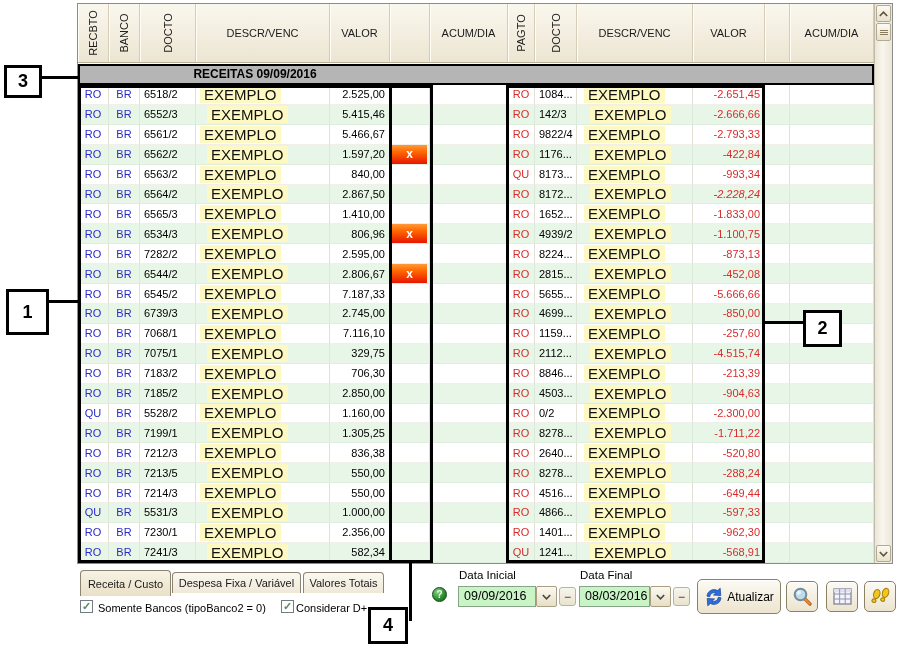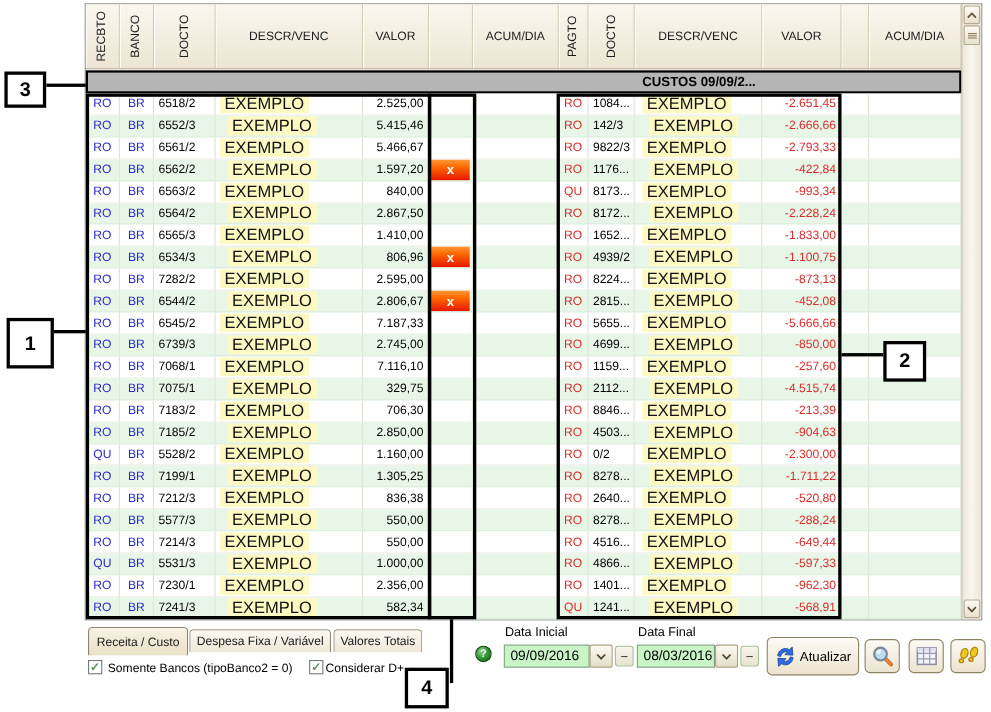--- a/index.html
+++ b/index.html
@@ -96,21 +96,21 @@
       </div>
       <div class="hcell" style="left: 615px; width: 72px;">
         <span>VALOR</span>
       </div>
       <div class="hcell" style="left: 687px; width: 25px;"></div>
       <div class="hcell" style="left: 712px; width: 84px;">
         <span>ACUM/DIA</span>
       </div>
     </div>
   <div id="band"></div>
-  <div class="bandlab" style="left:428px; width:259px;">CUSTOS 09/09/2...</div>
+  <div class="bandlab" style="left:2px; width:350px;">RECEITAS 09/09/2016</div>
   <div id="rows">
       <div class="row">
         <div class="cell c-center t-blue" style="width: 31px; flex: 0 0 auto;">RO</div>
         <div class="cell c-center t-blue" style="width: 31px; flex: 0 0 auto;">BR</div>
         <div class="cell c-left" style="width: 56px; flex: 0 0 auto;">6518/2</div>
         <div class="cell c-left" style="width: 134px; flex: 0 0 auto;">
           <span class="descr-txt">EXEMPLO</span>
         </div>
         <div class="cell c-right" style="width: 60px; flex: 0 0 auto;">2.525,00</div>
         <div class="cell " style="padding: 0px; width: 40px; flex: 0 0 auto;"></div>
@@ -147,21 +147,21 @@
         <div class="cell c-center t-blue" style="width: 31px; flex: 0 0 auto;">RO</div>
         <div class="cell c-center t-blue" style="width: 31px; flex: 0 0 auto;">BR</div>
         <div class="cell c-left" style="width: 56px; flex: 0 0 auto;">6561/2</div>
         <div class="cell c-left" style="width: 134px; flex: 0 0 auto;">
           <span class="descr-txt">EXEMPLO</span>
         </div>
         <div class="cell c-right" style="width: 60px; flex: 0 0 auto;">5.466,67</div>
         <div class="cell " style="padding: 0px; width: 40px; flex: 0 0 auto;"></div>
         <div class="cell " style="width: 78px; flex: 0 0 auto;"></div>
         <div class="cell c-center t-red" style="width: 27px; flex: 0 0 auto;">RO</div>
-        <div class="cell c-left" style="width: 42px; flex: 0 0 auto;">9822/3</div>
+        <div class="cell c-left" style="width: 42px; flex: 0 0 auto;">9822/4</div>
         <div class="cell c-left" style="width: 116px; flex: 0 0 auto;">
           <span class="descr-txt" style="margin-left: 3px;">EXEMPLO</span>
         </div>
         <div class="cell c-right t-red" style="width: 72px; flex: 0 0 auto;">-2.793,33</div>
         <div class="cell " style="width: 25px; flex: 0 0 auto;"></div>
         <div class="cell " style="width: 84px; flex: 0 0 auto;"></div>
       </div>
       <div class="row alt">
         <div class="cell c-center t-blue" style="width: 31px; flex: 0 0 auto;">RO</div>
         <div class="cell c-center t-blue" style="width: 31px; flex: 0 0 auto;">BR</div>
@@ -210,21 +210,21 @@
           <span class="descr-txt" style="margin-left: 7px;">EXEMPLO</span>
         </div>
         <div class="cell c-right" style="width: 60px; flex: 0 0 auto;">2.867,50</div>
         <div class="cell " style="padding: 0px; width: 40px; flex: 0 0 auto;"></div>
         <div class="cell " style="width: 78px; flex: 0 0 auto;"></div>
         <div class="cell c-center t-red" style="width: 27px; flex: 0 0 auto;">RO</div>
         <div class="cell c-left" style="width: 42px; flex: 0 0 auto;">8172...</div>
         <div class="cell c-left" style="width: 116px; flex: 0 0 auto;">
           <span class="descr-txt" style="margin-left: 9px;">EXEMPLO</span>
         </div>
-        <div class="cell c-right t-red" style="width: 72px; flex: 0 0 auto;">-2.228,24</div>
+        <div class="cell c-right t-red" style="width: 72px; flex: 0 0 auto; font-style: italic;">-2.228,24</div>
         <div class="cell " style="width: 25px; flex: 0 0 auto;"></div>
         <div class="cell " style="width: 84px; flex: 0 0 auto;"></div>
       </div>
       <div class="row">
         <div class="cell c-center t-blue" style="width: 31px; flex: 0 0 auto;">RO</div>
         <div class="cell c-center t-blue" style="width: 31px; flex: 0 0 auto;">BR</div>
         <div class="cell c-left" style="width: 56px; flex: 0 0 auto;">6565/3</div>
         <div class="cell c-left" style="width: 134px; flex: 0 0 auto;">
           <span class="descr-txt">EXEMPLO</span>
         </div>
@@ -468,21 +468,21 @@
         <div class="cell c-left" style="width: 116px; flex: 0 0 auto;">
           <span class="descr-txt" style="margin-left: 3px;">EXEMPLO</span>
         </div>
         <div class="cell c-right t-red" style="width: 72px; flex: 0 0 auto;">-520,80</div>
         <div class="cell " style="width: 25px; flex: 0 0 auto;"></div>
         <div class="cell " style="width: 84px; flex: 0 0 auto;"></div>
       </div>
       <div class="row alt">
         <div class="cell c-center t-blue" style="width: 31px; flex: 0 0 auto;">RO</div>
         <div class="cell c-center t-blue" style="width: 31px; flex: 0 0 auto;">BR</div>
-        <div class="cell c-left" style="width: 56px; flex: 0 0 auto;">5577/3</div>
+        <div class="cell c-left" style="width: 56px; flex: 0 0 auto;">7213/5</div>
         <div class="cell c-left" style="width: 134px; flex: 0 0 auto;">
           <span class="descr-txt" style="margin-left: 7px;">EXEMPLO</span>
         </div>
         <div class="cell c-right" style="width: 60px; flex: 0 0 auto;">550,00</div>
         <div class="cell " style="padding: 0px; width: 40px; flex: 0 0 auto;"></div>
         <div class="cell " style="width: 78px; flex: 0 0 auto;"></div>
         <div class="cell c-center t-red" style="width: 27px; flex: 0 0 auto;">RO</div>
         <div class="cell c-left" style="width: 42px; flex: 0 0 auto;">8278...</div>
         <div class="cell c-left" style="width: 116px; flex: 0 0 auto;">
           <span class="descr-txt" style="margin-left: 9px;">EXEMPLO</span>

